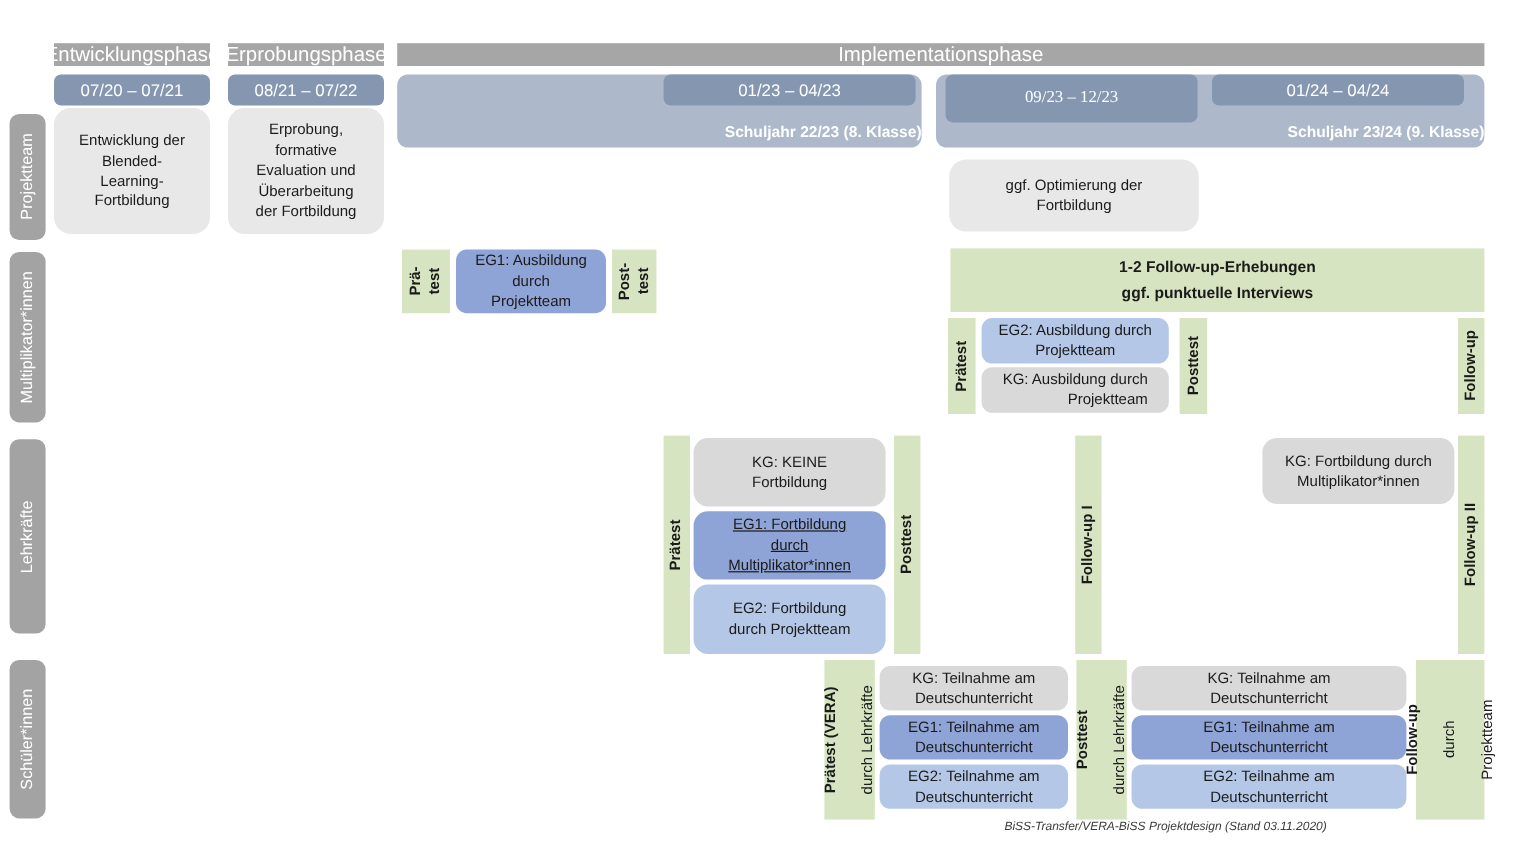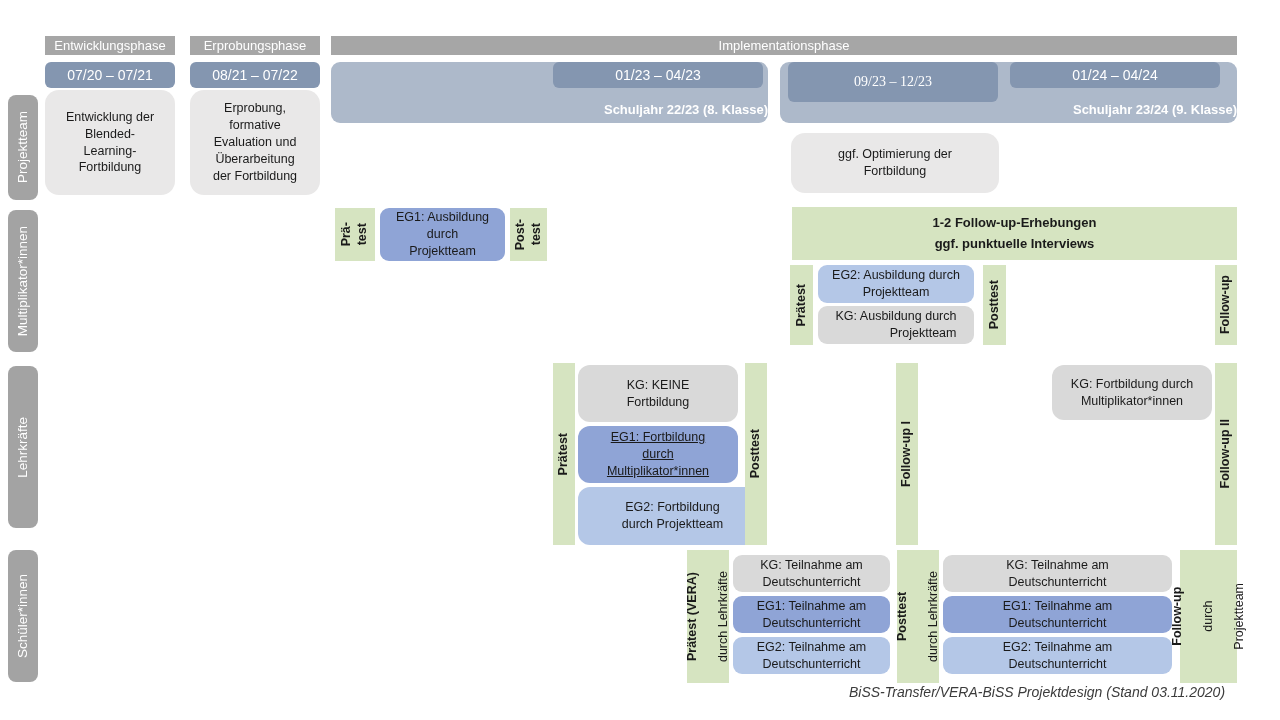--- a/index.html
+++ b/index.html
@@ -1,38 +1,38 @@
 <!DOCTYPE html>
 <html><head>
 <meta charset="utf-8">
 <style>
   html,body{margin:0;padding:0;background:#fff;}
   .stage{position:relative;width:1280px;height:720px;background:#ffffff;overflow:hidden;
          font-family:"Liberation Sans",sans-serif;color:#1a1a1a;}
   .abs{position:absolute;box-sizing:border-box;display:flex;align-items:center;
        justify-content:center;text-align:center;}
   .pre{white-space:pre-line;}
-  .phase-hdr{background:#a6a6a6;color:#fff;font-size:13px;}
+  .phase-hdr{background:#a6a6a6;color:#fff;font-size:17px;}
   .date-bar{background:#8496b0;color:#fff;font-size:14px;border-radius:6px;z-index:2;}
   .schuljahr{background:#adb9ca;border-radius:9px;z-index:1;}
   .schuljahr-label{position:absolute;left:0;right:0;bottom:6px;color:#fff;
                    font-weight:bold;font-size:13px;text-align:right;}
   .row-label{background:#a3a3a3;color:#fff;border-radius:8px;font-size:13.5px;}
   .panel{background:#e9e8e8;border-radius:14px;font-size:12.5px;line-height:1.35;}
   .kg{background:#d9d9d9;border-radius:9px;font-size:12.5px;line-height:1.35;}
   .eg1{background:#8fa4d6;border-radius:9px;font-size:12.5px;line-height:1.35;}
   .eg2{background:#b4c7e7;border-radius:9px;font-size:12.5px;line-height:1.35;}
   .green{background:#d6e4c1;font-size:12.5px;line-height:1.35;}
   .b{font-weight:bold;}
   .vtext{writing-mode:vertical-rl;transform:rotate(180deg);white-space:pre-line;
          text-align:center;line-height:1.25;}
   .vline{display:block;}
   .gwide{font-weight:bold;font-size:13px;line-height:1.55;}
-  .caption{position:absolute;font-style:italic;font-size:14px;color:#3b3b3b;
-           text-align:center;}
+  .caption{position:absolute;font-style:italic;font-size:10px;color:#3b3b3b;
+           text-align:left;}
 </style>
 </head>
 <body>
 
 <div class="stage">
 
   <div class="abs phase-hdr" style="left:45px;top:36px;width:130px;height:19px;">Entwicklungsphase</div>
   <div class="abs phase-hdr" style="left:190px;top:36px;width:130px;height:19px;">Erprobungsphase</div>
   <div class="abs phase-hdr" style="left:331px;top:36px;width:906px;height:19px;">Implementationsphase</div>
 
@@ -102,21 +102,21 @@
   </div>
 
   <div class="abs green" style="left:553px;top:363px;width:22px;height:182px;">
     <div class="vtext b">Prätest</div>
   </div>
   <div class="abs kg pre" style="left:578px;top:365px;width:160px;height:57px;border-radius:12px;">KG: KEINE
 Fortbildung</div>
   <div class="abs eg1 pre" style="left:578px;top:426px;width:160px;height:57px;border-radius:12px;text-decoration:underline;">EG1: Fortbildung
 durch
 Multiplikator*innen</div>
-  <div class="abs eg2 pre" style="left:578px;top:487px;width:189px;height:58px;border-radius:12px;">EG2: Fortbildung
+  <div class="abs eg2 pre" style="left:578px;top:487px;width:160px;height:58px;border-radius:12px;">EG2: Fortbildung
 durch Projektteam</div>
   <div class="abs green" style="left:745px;top:363px;width:22px;height:182px;">
     <div class="vtext b">Posttest</div>
   </div>
   <div class="abs green" style="left:896px;top:363px;width:22px;height:182px;">
     <div class="vtext b">Follow-up I</div>
   </div>
   <div class="abs kg pre" style="left:1052px;top:365px;width:160px;height:55px;border-radius:12px;">KG: Fortbildung durch
 Multiplikator*innen</div>
   <div class="abs green" style="left:1215px;top:363px;width:22px;height:182px;">

